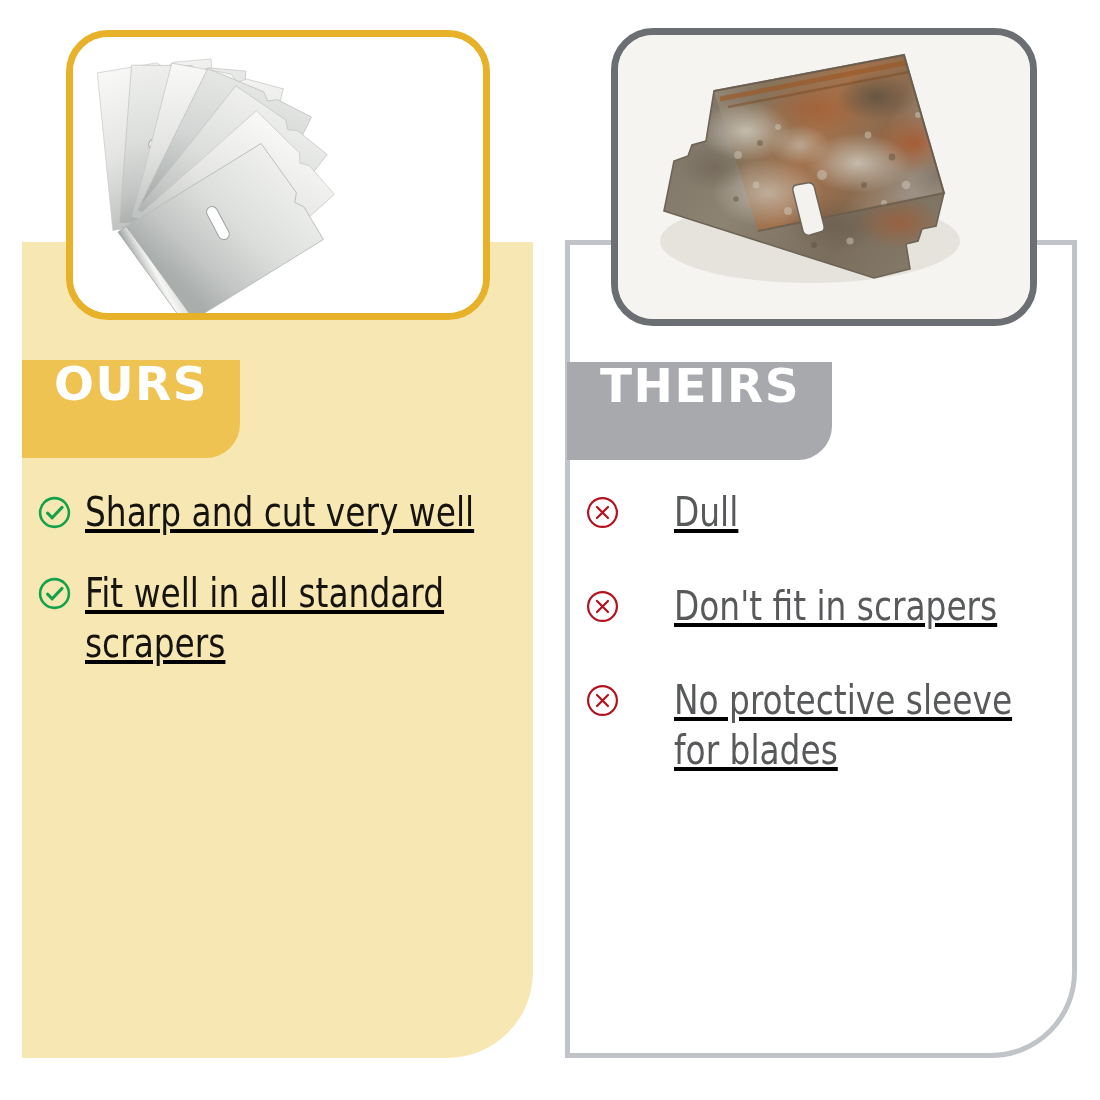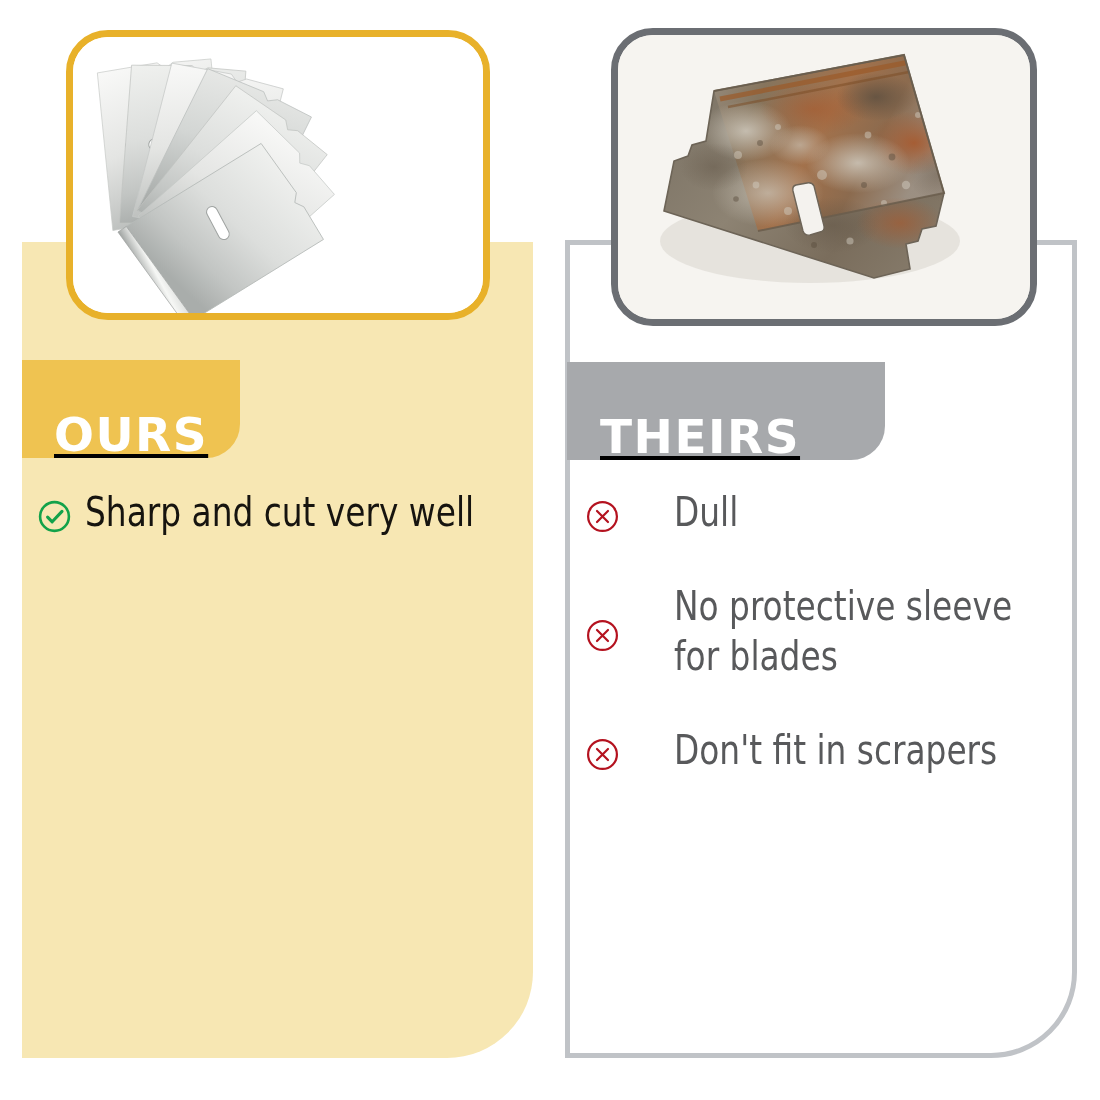--- a/index.html
+++ b/index.html
@@ -72,37 +72,36 @@
     position: absolute;
     left: 0; top: 0;
     width: 100%;
     height: 100%;
   }
 
   
   .badge {
     position: absolute;
     display: flex;
-    align-items: flex-end;
+    align-items: flex-start;
     box-sizing: border-box;
-    text-decoration: underline;
   }
   .badge-ours {
     left: 22px;
     top: 360px;
     width: 218px;
     height: 98px;
     background: #efc351;
     border-radius: 0 0 34px 0;
     padding-left: 32px;
   }
   .badge-theirs {
     left: 567px;
     top: 362px;
-    width: 318px;
+    width: 265px;
     height: 98px;
     background: #a7a9ac;
     border-radius: 0 0 34px 0;
     padding-left: 33px;
   }
   .badge-label {
     color: #ffffff;
     font-family: "DejaVu Sans", sans-serif;
     font-weight: bold;
     font-size: 47px;
@@ -121,22 +120,23 @@
     width: 490px;
   }
   .bullets-theirs {
     left: 586px;
     top: 487px;
     width: 470px;
   }
 
   .bullet {
     display: flex;
-    align-items: center;
+    align-items: flex-start;
     margin-bottom: 31px;
+    text-decoration: underline;
   }
   .bullets-theirs .bullet { margin-bottom: 44px; gap: 41px; }
 
   .bullet-icon {
     flex: 0 0 auto;
     width: 33px;
     height: 33px;
     margin-top: 9px;
     margin-right: 14px;
   }
@@ -343,52 +343,62 @@
     <div class="bullet">
       <span class="bullet-icon">
         <svg width="33" height="33" viewBox="0 0 33 33" aria-hidden="true">
           <circle cx="16.5" cy="16.5" r="14.4" fill="none" stroke="#13a24a" stroke-width="2.6"></circle>
           <path d="M9.6 17.2 L14.2 21.8 L24.0 11.4" fill="none" stroke="#13a24a" stroke-width="3.1" stroke-linecap="round" stroke-linejoin="round"></path>
         </svg>
       </span>
       <span class="bullet-text">Sharp and cut very well</span>
     </div>
 
+    <div class="bullet">
+      <span class="bullet-icon">
+        <svg width="33" height="33" viewBox="0 0 33 33" aria-hidden="true">
+          <circle cx="16.5" cy="16.5" r="14.4" fill="none" stroke="#13a24a" stroke-width="2.6"></circle>
+          <path d="M9.6 17.2 L14.2 21.8 L24.0 11.4" fill="none" stroke="#13a24a" stroke-width="3.1" stroke-linecap="round" stroke-linejoin="round"></path>
+        </svg>
+      </span>
+      <span class="bullet-text">Fit well in all standard
+scrapers</span>
+    </div>
 
 
   </div>
 
   <div class="bullets bullets-theirs">
 
     <div class="bullet">
       <span class="bullet-icon">
         <svg width="33" height="33" viewBox="0 0 33 33" aria-hidden="true">
           <circle cx="16.5" cy="16.5" r="14.4" fill="none" stroke="#b4121f" stroke-width="2.2"></circle>
           <path d="M11.0 11.0 L22.0 22.0 M22.0 11.0 L11.0 22.0" fill="none" stroke="#b4121f" stroke-width="2.2" stroke-linecap="round"></path>
         </svg>
       </span>
       <span class="bullet-text">Dull</span>
+    </div>
+
+    <div class="bullet">
+      <span class="bullet-icon">
+        <svg width="33" height="33" viewBox="0 0 33 33" aria-hidden="true">
+          <circle cx="16.5" cy="16.5" r="14.4" fill="none" stroke="#b4121f" stroke-width="2.2"></circle>
+          <path d="M11.0 11.0 L22.0 22.0 M22.0 11.0 L11.0 22.0" fill="none" stroke="#b4121f" stroke-width="2.2" stroke-linecap="round"></path>
+        </svg>
+      </span>
+      <span class="bullet-text">Don't fit in scrapers</span>
     </div>
 
     <div class="bullet">
       <span class="bullet-icon">
         <svg width="33" height="33" viewBox="0 0 33 33" aria-hidden="true">
           <circle cx="16.5" cy="16.5" r="14.4" fill="none" stroke="#b4121f" stroke-width="2.2"></circle>
           <path d="M11.0 11.0 L22.0 22.0 M22.0 11.0 L11.0 22.0" fill="none" stroke="#b4121f" stroke-width="2.2" stroke-linecap="round"></path>
         </svg>
       </span>
       <span class="bullet-text">No protective sleeve
 for blades</span>
     </div>
 
-    <div class="bullet">
-      <span class="bullet-icon">
-        <svg width="33" height="33" viewBox="0 0 33 33" aria-hidden="true">
-          <circle cx="16.5" cy="16.5" r="14.4" fill="none" stroke="#b4121f" stroke-width="2.2"></circle>
-          <path d="M11.0 11.0 L22.0 22.0 M22.0 11.0 L11.0 22.0" fill="none" stroke="#b4121f" stroke-width="2.2" stroke-linecap="round"></path>
-        </svg>
-      </span>
-      <span class="bullet-text">Don't fit in scrapers</span>
-    </div>
-
   </div>
 
 </div>
 
 </body></html>

